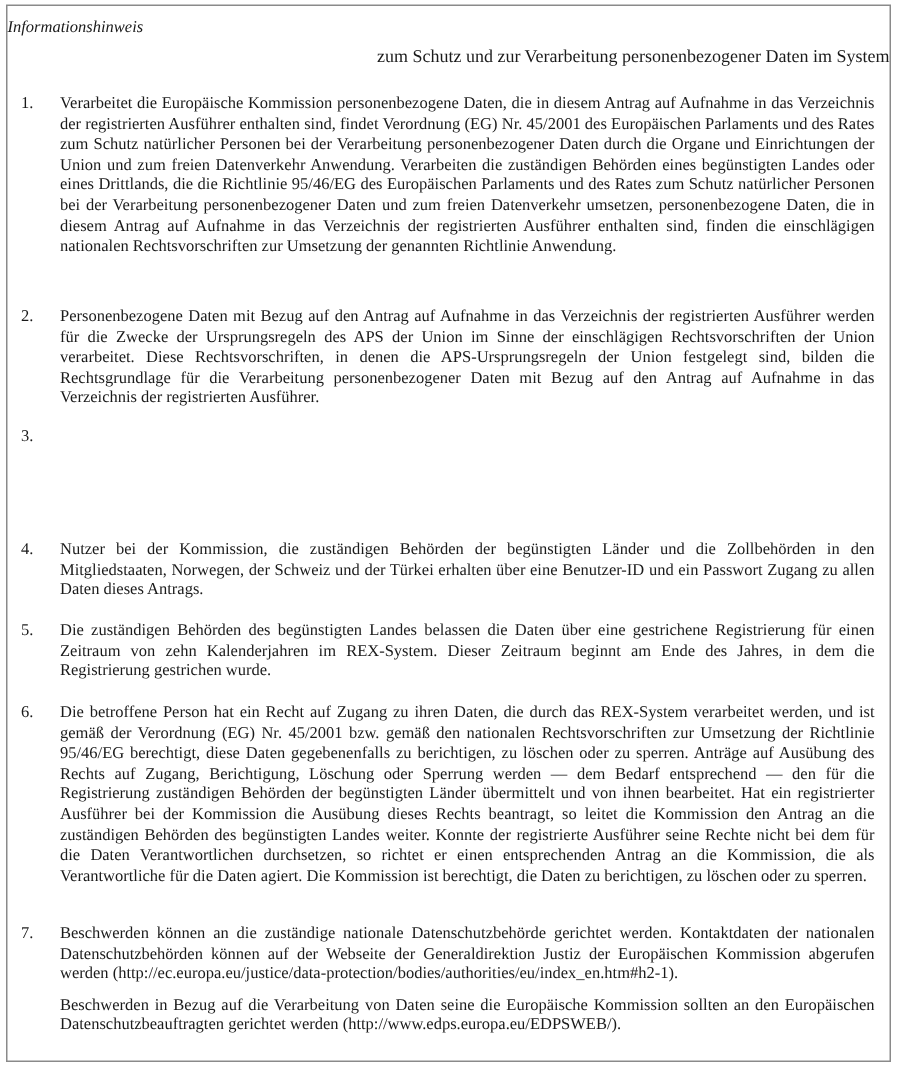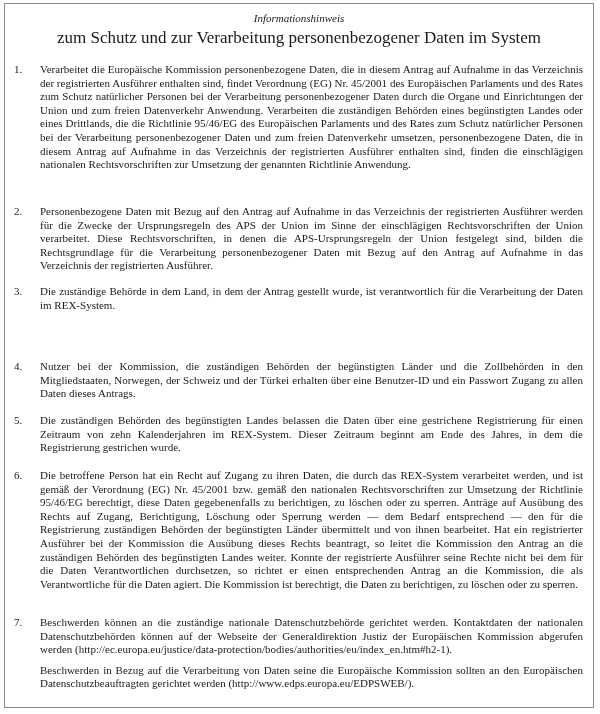--- a/index.html
+++ b/index.html
@@ -7,25 +7,25 @@
     .frame {
       position: absolute; left: 4px; top: 3px; width: 590px; height: 705px;
       border: 1px solid #8a8a8a; box-sizing: border-box; background: #fff;
     }
     .doc {
       font-family: "Liberation Serif", "DejaVu Serif", serif;
       color: #1a1a1a; font-size: 11px; line-height: 13.6px;
     }
     .title {
       position: absolute; left: 0; right: 0; top: 8px;
-      text-align: center; font-style: italic; font-size: 11px;
+      text-align: left; font-style: italic; font-size: 11px;
     }
     .subtitle {
       position: absolute; left: 0; right: 0; top: 27px;
-      text-align: center; font-size: 17px;
+      text-align: right; font-size: 12px;
     }
     .item { position: absolute; left: 0; right: 0; }
     .num { position: absolute; left: 9px; top: 0; }
     .para { margin-left: 35px; margin-right: 10px; text-align: justify; }
     .para + .para { margin-top: 7px; }
     #item-1 { top: 59px; }
     #item-2 { top: 201px; }
     #item-3 { top: 281px; }
     #item-4 { top: 356px; }
     #item-5 { top: 410px; }
@@ -44,21 +44,20 @@
     <div class="para">Verarbeitet die Europäische Kommission personenbezogene Daten, die in diesem Antrag auf Aufnahme in das Verzeichnis der registrierten Ausführer enthalten sind, findet Verordnung (EG) Nr. 45/2001 des Europäischen Parlaments und des Rates zum Schutz natürlicher Personen bei der Verarbeitung personenbezogener Daten durch die Organe und Einrichtungen der Union und zum freien Datenverkehr Anwendung. Verarbeiten die zuständigen Behörden eines begünstigten Landes oder eines Drittlands, die die Richtlinie 95/46/EG des Europäischen Parlaments und des Rates zum Schutz natürlicher Personen bei der Verarbeitung personenbezogener Daten und zum freien Datenverkehr umsetzen, personenbezogene Daten, die in diesem Antrag auf Aufnahme in das Verzeichnis der registrierten Ausführer enthalten sind, finden die einschlägigen nationalen Rechtsvorschriften zur Umsetzung der genannten Richtlinie Anwendung.</div>
   </div>
 
   <div class="item" id="item-2">
     <span class="num">2.</span>
     <div class="para">Personenbezogene Daten mit Bezug auf den Antrag auf Aufnahme in das Verzeichnis der registrierten Ausführer werden für die Zwecke der Ursprungsregeln des APS der Union im Sinne der einschlägigen Rechtsvorschriften der Union verarbeitet. Diese Rechtsvorschriften, in denen die APS-Ursprungsregeln der Union festgelegt sind, bilden die Rechtsgrundlage für die Verarbeitung personenbezogener Daten mit Bezug auf den Antrag auf Aufnahme in das Verzeichnis der registrierten Ausführer.</div>
   </div>
 
   <div class="item" id="item-3">
     <span class="num">3.</span>
-    <div class="para">Die zuständige Behörde in dem Land, in dem der Antrag gestellt wurde, ist verantwortlich für die Verarbeitung der Daten im REX-System.</div>
   </div>
 
   <div class="item" id="item-4">
     <span class="num">4.</span>
     <div class="para">Nutzer bei der Kommission, die zuständigen Behörden der begünstigten Länder und die Zollbehörden in den Mitgliedstaaten, Norwegen, der Schweiz und der Türkei erhalten über eine Benutzer-ID und ein Passwort Zugang zu allen Daten dieses Antrags.</div>
   </div>
 
   <div class="item" id="item-5">
     <span class="num">5.</span>
     <div class="para">Die zuständigen Behörden des begünstigten Landes belassen die Daten über eine gestrichene Registrierung für einen Zeitraum von zehn Kalenderjahren im REX-System. Dieser Zeitraum beginnt am Ende des Jahres, in dem die Registrierung gestrichen wurde.</div>

